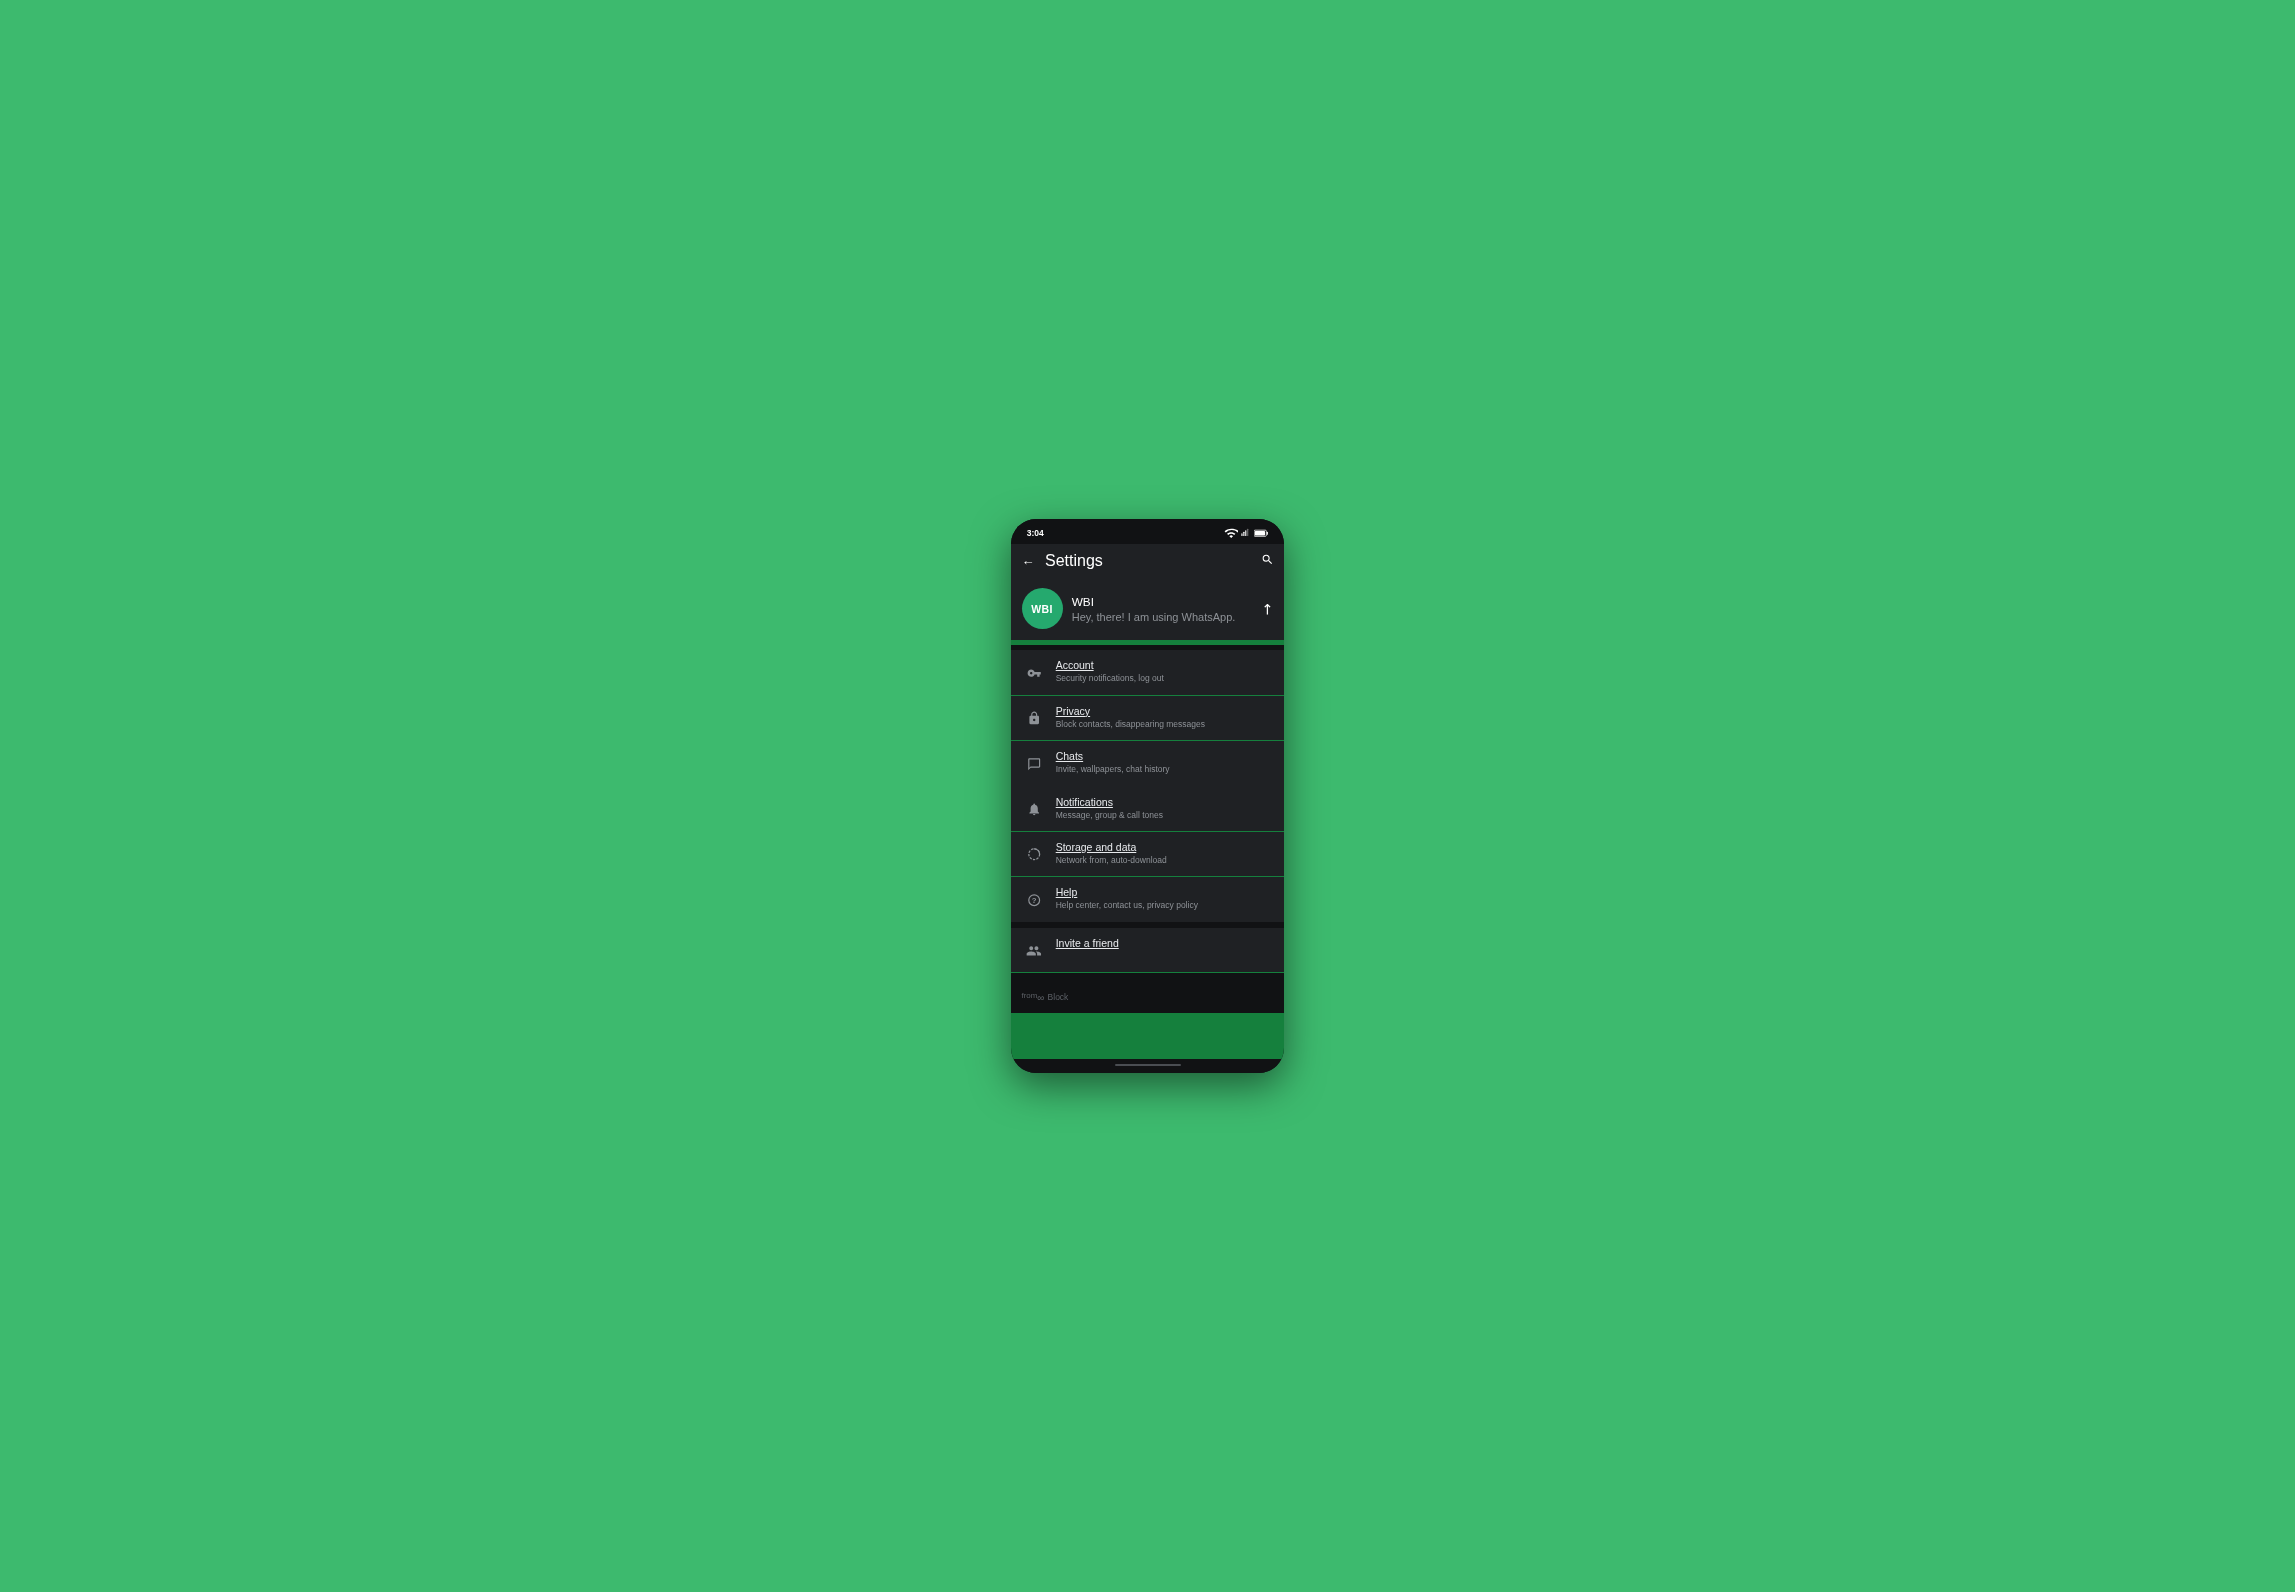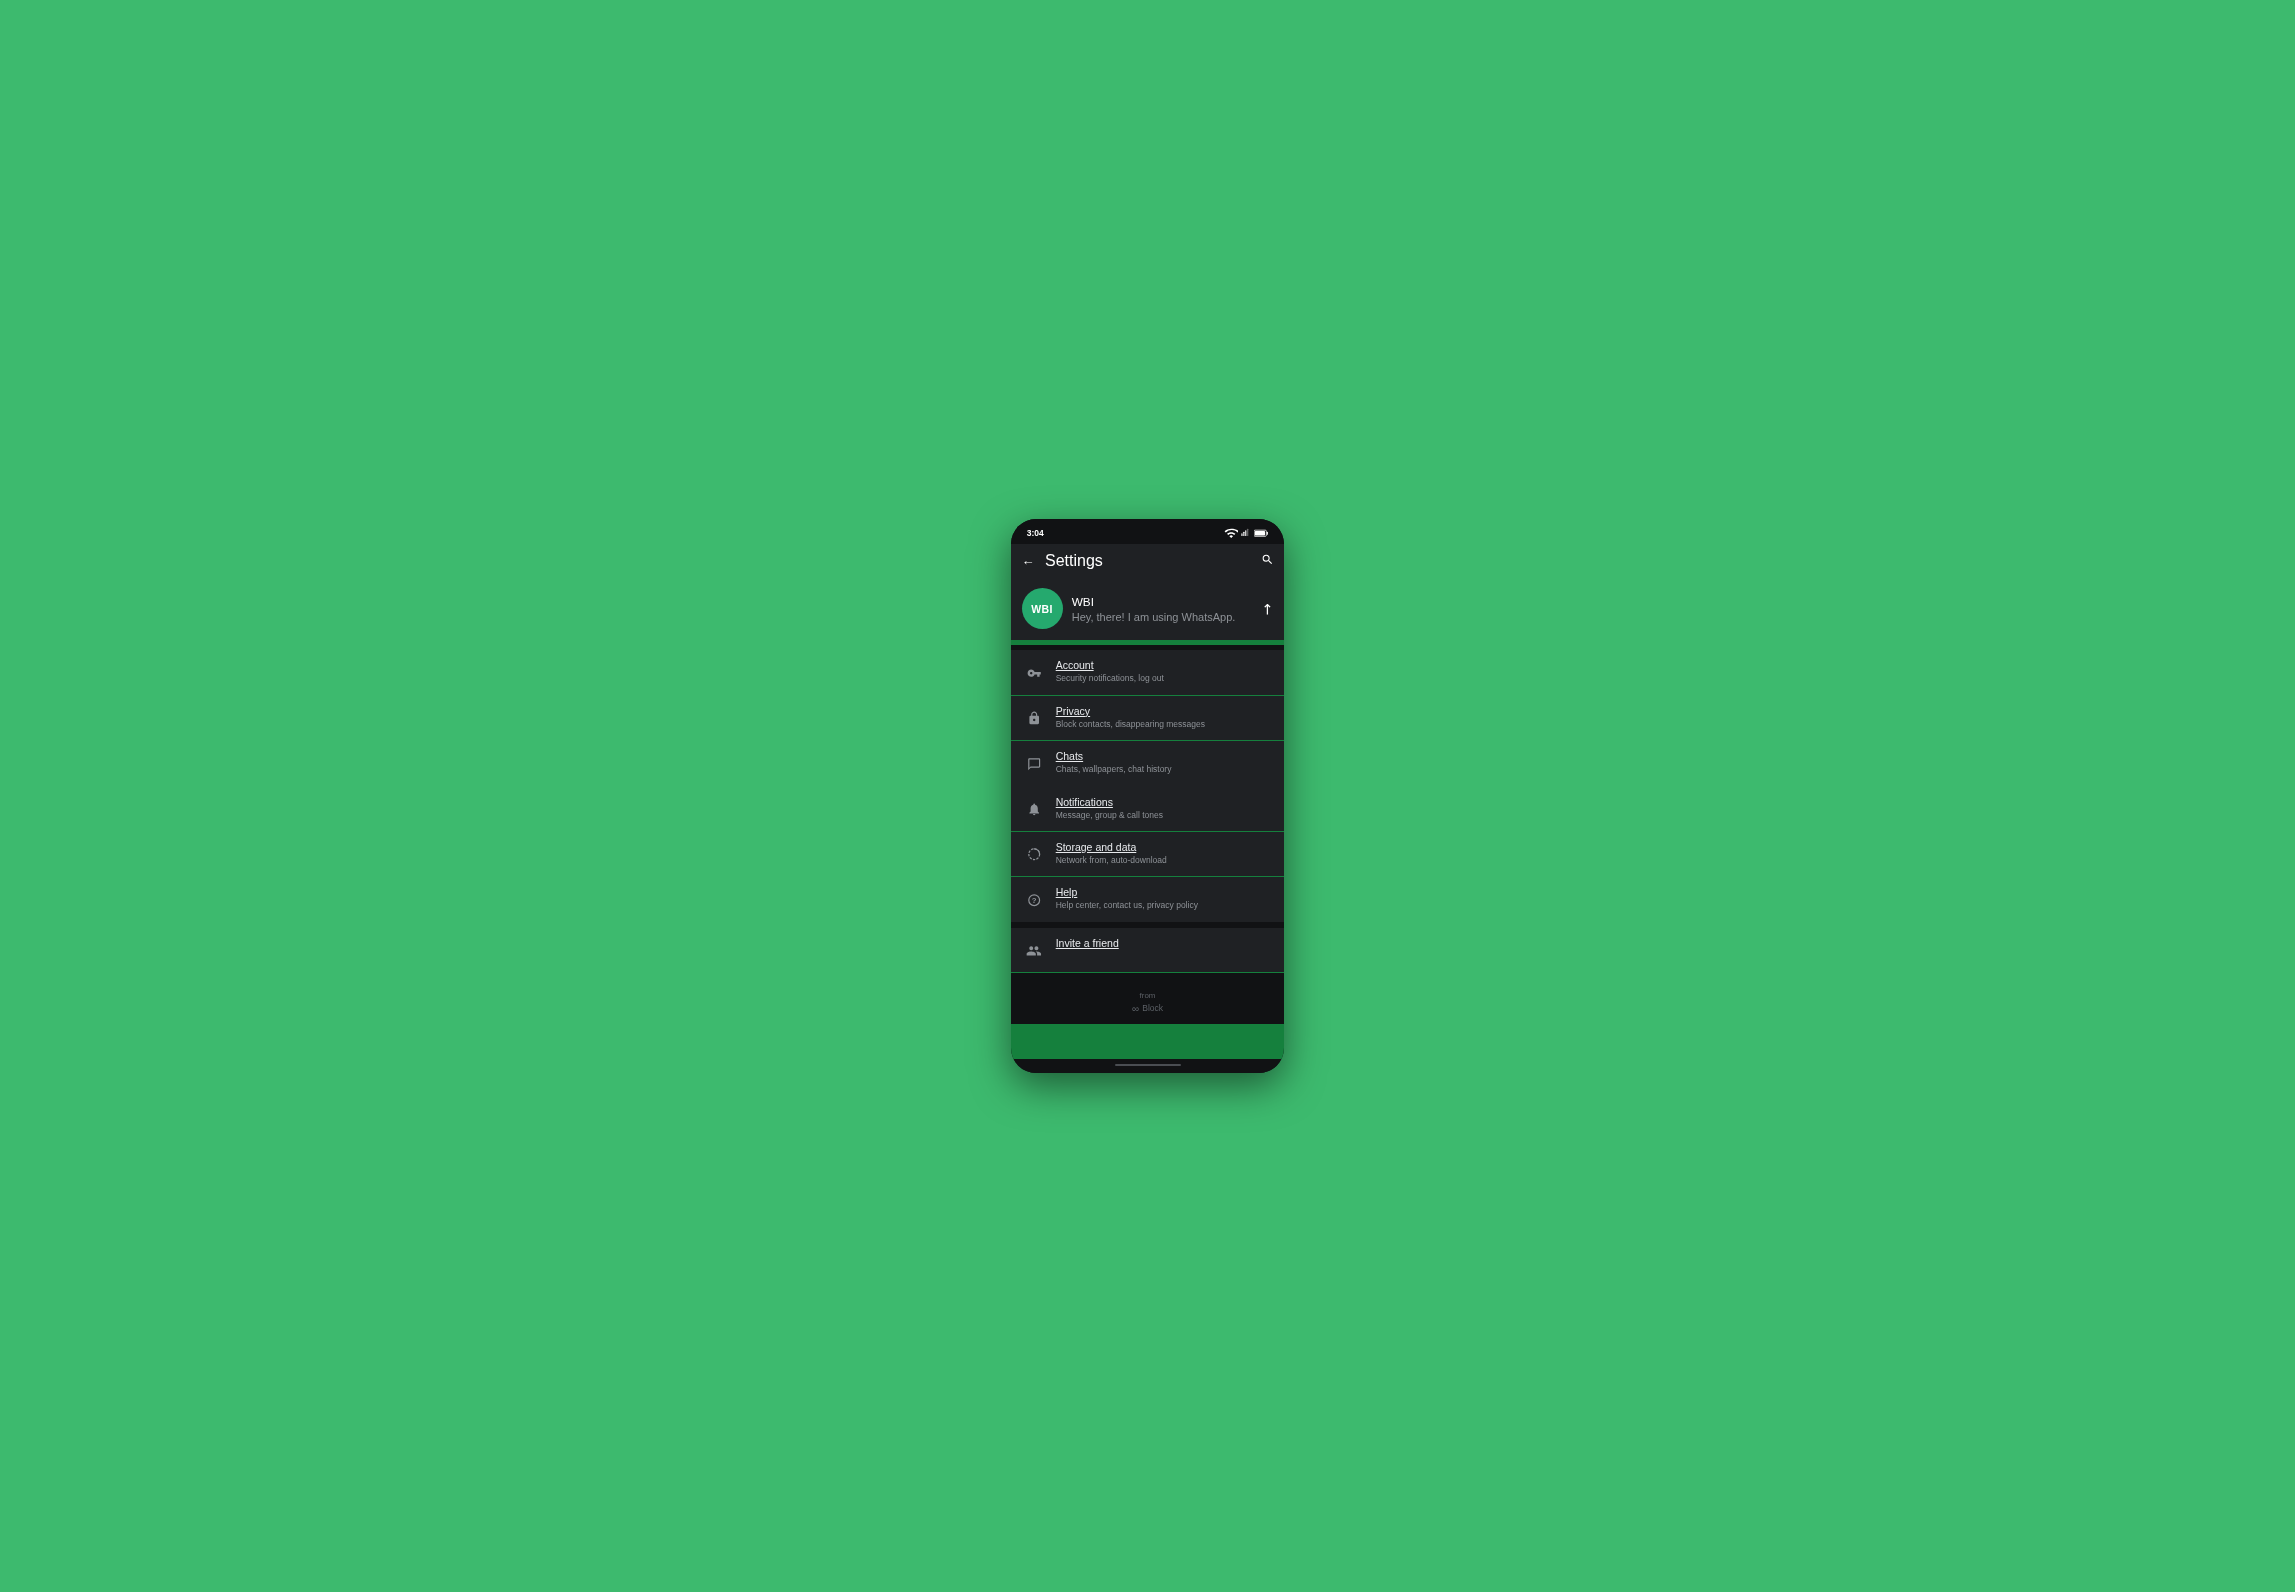--- a/index.html
+++ b/index.html
@@ -180,21 +180,21 @@
     
     .separator {
       height: 5.2px;
       background-color: #111214;
     }
 
     
     .footer {
       padding: 18.4px 10.5px 10.5px;
       display: flex;
-      flex-direction: column;
+      flex-direction: row;
       align-items: center;
       background-color: #111214;
     }
 
     .footer-from {
       color: #5c6066;
       font-size: 7.9px;
       margin-bottom: 2.6px;
     }
 
@@ -310,21 +310,21 @@
     </div>
 
     <div class="menu-item">
       <div class="menu-icon">
         <svg viewBox="0 0 24 24" fill="#8e9297" width="14.4" height="14.4">
           <path d="M20 2H4c-1.1 0-2 .9-2 2v18l4-4h14c1.1 0 2-.9 2-2V4c0-1.1-.9-2-2-2zm0 14H6l-2 2V4h16v12z"></path>
         </svg>
       </div>
       <div class="menu-text">
         <div class="menu-title">Chats</div>
-        <div class="menu-subtitle">Chats, wallpapers, chat history</div>
+        <div class="menu-subtitle">Invite, wallpapers, chat history</div>
       </div>
     </div>
 
     <div class="menu-item">
       <div class="menu-icon">
         <svg viewBox="0 0 24 24" fill="#8e9297" width="14.4" height="14.4">
           <path d="M12 22c1.1 0 2-.9 2-2h-4c0 1.1.9 2 2 2zm6-6V11c0-3.07-1.64-5.64-4.5-6.32V4c0-.83-.67-1.5-1.5-1.5s-1.5.67-1.5 1.5v.68C7.63 5.36 6 7.92 6 11v5l-2 2v1h16v-1l-2-2z"></path>
         </svg>
       </div>
       <div class="menu-text">

